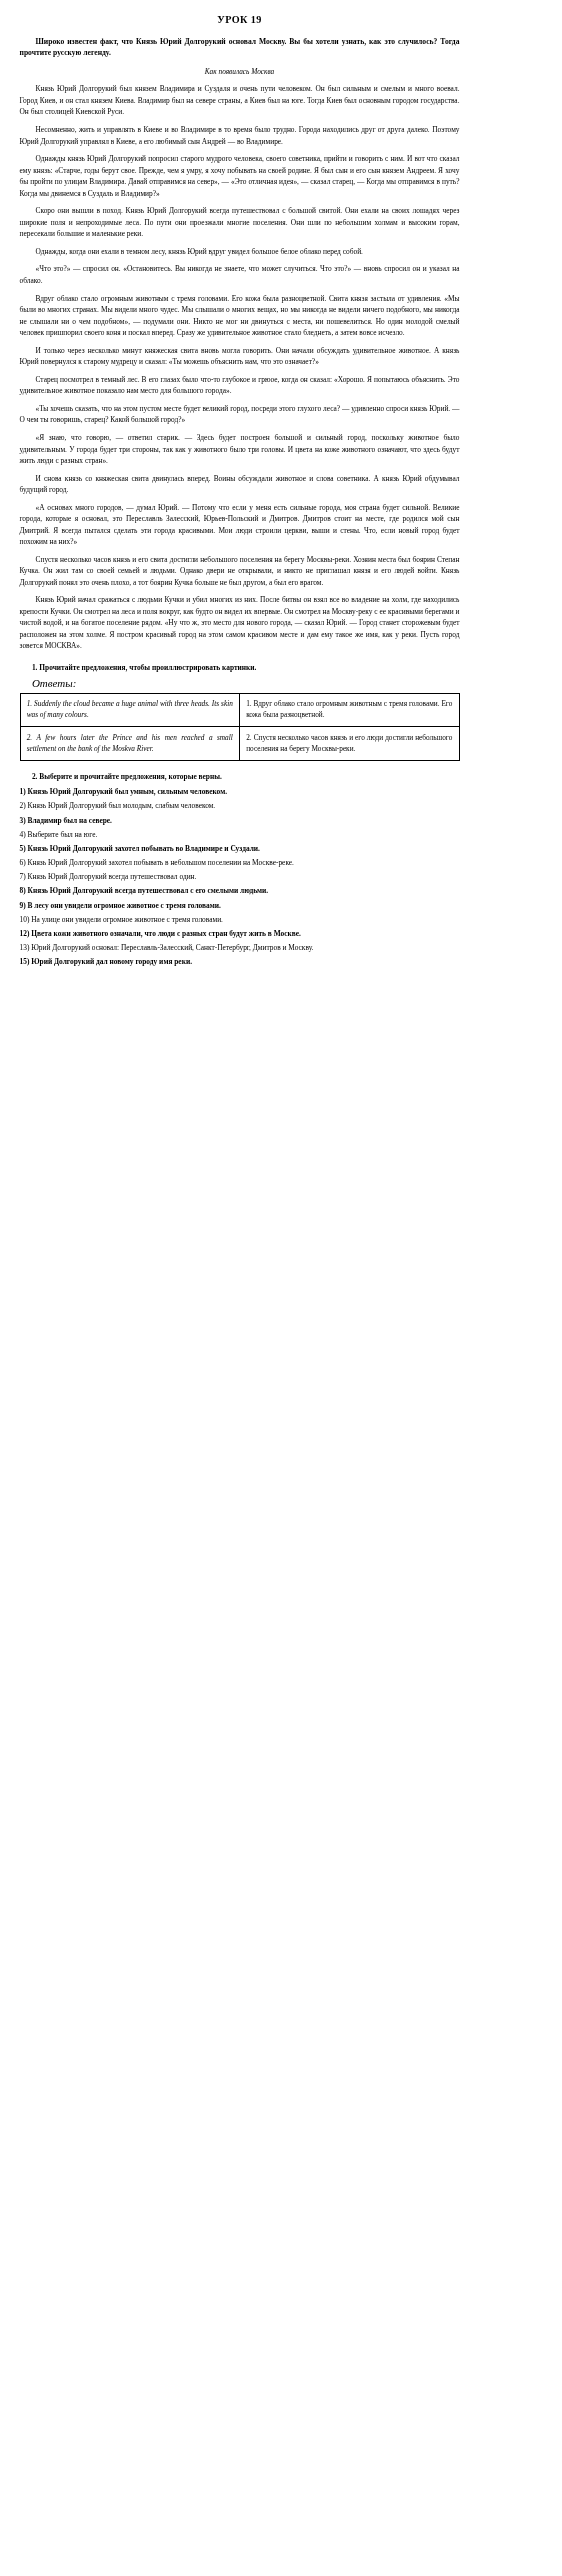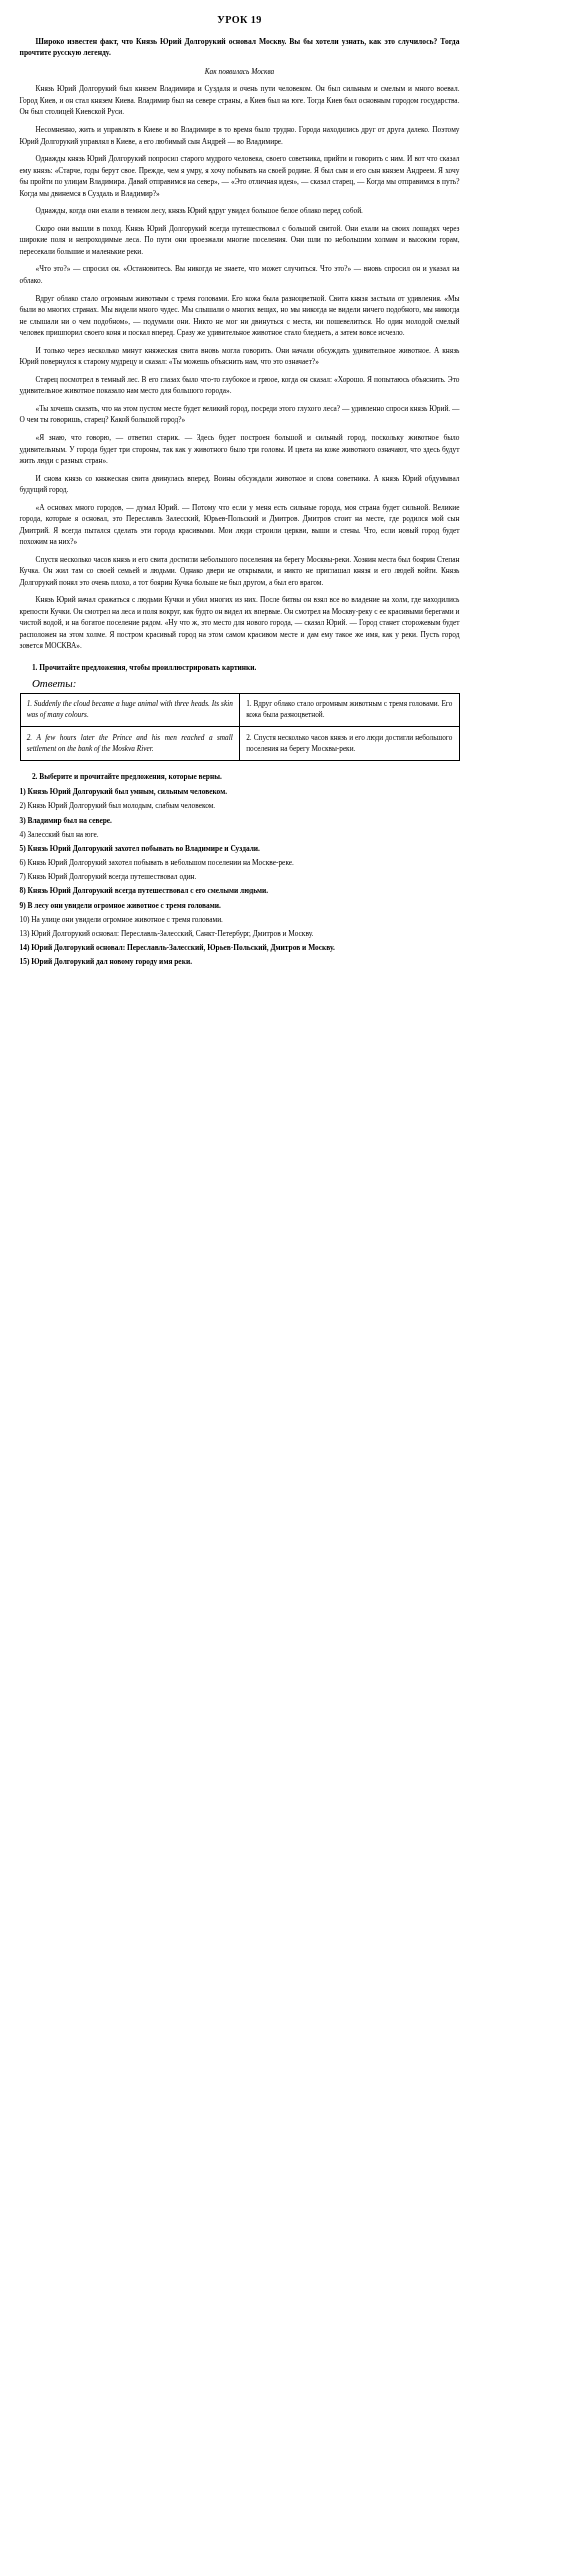--- a/index.html
+++ b/index.html
@@ -90,22 +90,22 @@
 
   <div class="lesson-title">УРОК 19</div>
 
   <div class="intro">Широко известен факт, что Князь Юрий Долгорукий основал Москву. Вы бы хотели узнать, как это случилось? Тогда прочтите русскую легенду.</div>
 
   <div class="legend-title">Как появилась Москва</div>
 
   <p class="body">Князь Юрий Долгорукий был князем Владимира и Суздаля и очень пути человеком. Он был сильным и смелым и много воевал. Город Киев, и он стал князем Киева. Владимир был на севере страны, а Киев был на юге. Тогда Киев был основным городом государства. Он был столицей Киевской Руси.</p>
   <p class="body">Несомненно, жить и управлять в Киеве и во Владимире в то время было трудно. Города находились друг от друга далеко. Поэтому Юрий Долгорукий управлял в Киеве, а его любимый сын Андрей — во Владимире.</p>
   <p class="body">Однажды князь Юрий Долгорукий попросил старого мудрого человека, своего советника, прийти и говорить с ним. И вот что сказал ему князь: «Старче, годы берут свое. Прежде, чем я умру, я хочу побывать на своей родине. Я был сын и его сын князем Андреем. Я хочу бы пройти по улицам Владимира. Давай отправимся на север», — «Это отличная идея», — сказал старец, — Когда мы отправимся в путь? Когда мы двинемся в Суздаль и Владимир?»</p>
+  <p class="body">Скоро они вышли в поход. Князь Юрий Долгорукий всегда путешествовал с большой свитой. Они ехали на своих лошадях через широкие поля и непроходимые леса. По пути они проезжали многие поселения. Они шли по небольшим холмам и высоким горам, пересекали большие и маленькие реки.</p>
   <p class="body">Однажды, когда они ехали в темном лесу, князь Юрий вдруг увидел большое белое облако перед собой.</p>
-  <p class="body">Скоро они вышли в поход. Князь Юрий Долгорукий всегда путешествовал с большой свитой. Они ехали на своих лошадях через широкие поля и непроходимые леса. По пути они проезжали многие поселения. Они шли по небольшим холмам и высоким горам, пересекали большие и маленькие реки.</p>
   <p class="body">«Что это?» — спросил он. «Остановитесь. Вы никогда не знаете, что может случиться. Что это?» — вновь спросил он и указал на облако.</p>
   <p class="body">Вдруг облако стало огромным животным с тремя головами. Его кожа была разноцветной. Свита князя застыла от удивления. «Мы были во многих странах. Мы видели много чудес. Мы слышали о многих вещах, но мы никогда не видели ничего подобного, мы никогда не слышали ни о чем подобном», — подумали они. Никто не мог ни двинуться с места, ни пошевелиться. Но один молодой смелый человек пришпорил своего коня и поскал вперед. Сразу же удивительное животное стало бледнеть, а затем вовсе исчезло.</p>
   <p class="body">И только через несколько минут княжеская свита вновь могла говорить. Они начали обсуждать удивительное животное. А князь Юрий повернулся к старому мудрецу и сказал: «Ты можешь объяснить нам, что это означает?»</p>
   <p class="body">Старец посмотрел в темный лес. В его глазах было что-то глубокое и грюое, когда он сказал: «Хорошо. Я попытаюсь объяснить. Это удивительное животное показало нам место для большого города».</p>
   <p class="body">«Ты хочешь сказать, что на этом пустом месте будет великий город, посреди этого глухого леса? — удивленно спроси князь Юрий. — О чем ты говоришь, старец? Какой большой город?»</p>
   <p class="body">«Я знаю, что говорю, — ответил старик. — Здесь будет построен большой и сильный город, поскольку животное было удивительным. У города будет три стороны, так как у животного было три головы. И цвета на коже животного означают, что здесь будут жить люди с разных стран».</p>
   <p class="body">И снова князь со княжеская свита двинулась вперед. Воины обсуждали животное и слова советника. А князь Юрий обдумывал будущий город.</p>
   <p class="body">«А основах много городов, — думал Юрий. — Потому что если у меня есть сильные города, моя страна будет сильной. Великие города, которые я основал, это Переславль Залесский, Юрьев-Польский и Дмитров. Дмитров стоит на месте, где родился мой сын Дмитрий. Я всегда пытался сделать эти города красивыми. Мои люди строили церкви, выши и стены. Что, если новый город будет похожим на них?»</p>
   <p class="body">Спустя несколько часов князь и его свита достигли небольшого поселения на берегу Москвы-реки. Хозяин места был боярин Степан Кучка. Он жил там со своей семьей и людьми. Однако двери не открывали, и никто не приглашал князя и его людей войти. Князь Долгорукий понял это очень плохо, а тот боярин Кучка больше не был другом, а был его врагом.</p>
   <p class="body">Князь Юрий начал сражаться с людьми Кучки и убил многих из них. После битвы он взял все во владение на холм, где находились крепости Кучки. Он смотрел на леса и поля вокруг, как будто он видел их впервые. Он смотрел на Москву-реку с ее красивыми берегами и чистой водой, и на богатое поселение рядом. «Ну что ж, это место для нового города, — сказал Юрий. — Город станет сторожевым будет расположен на этом холме. Я постром красивый город на этом самом красивом месте и дам ему такое же имя, как у реки. Пусть город зовется МОСКВА».</p>
@@ -142,21 +142,21 @@
   <div class="qline plain">
     <span>2)</span>
     <span>Князь Юрий Долгорукий был молодым, слабым человеком.</span>
   </div>
   <div class="qline bold">
     <span>3)</span>
     <span>Владимир был на севере.</span>
   </div>
   <div class="qline plain">
     <span>4)</span>
-    <span>Залесский был на юге.</span>
+    <span>Выберите был на юге.</span>
   </div>
   <div class="qline bold">
     <span>5)</span>
     <span>Князь Юрий Долгорукий захотел побывать во Владимире и Суздали.</span>
   </div>
   <div class="qline plain">
     <span>6)</span>
     <span>Князь Юрий Долгорукий захотел побывать в небольшом поселении на Москве-реке.</span>
   </div>
   <div class="qline plain">
@@ -168,27 +168,27 @@
     <span>Князь Юрий Долгорукий всегда путешествовал с его смелыми людьми.</span>
   </div>
   <div class="qline bold">
     <span>9)</span>
     <span>В лесу они увидели огромное животное с тремя головами.</span>
   </div>
   <div class="qline plain">
     <span>10)</span>
     <span>На улице они увидели огромное животное с тремя головами.</span>
   </div>
+  <div class="qline bold">
+    <span>12)</span>
+    <span>Цвета кожи животного означали, что люди с разных стран будут жить в Москве.</span>
+  </div>
   <div class="qline plain">
     <span>13)</span>
     <span>Юрий Долгорукий основал: Переславль-Залесский, Санкт-Петербург, Дмитров и Москву.</span>
-  </div>
-  <div class="qline bold">
-    <span>14)</span>
-    <span>Юрий Долгорукий основал: Переславль-Залесский, Юрьев-Польский, Дмитров и Москву.</span>
   </div>
   <div class="qline bold">
     <span>15)</span>
     <span>Юрий Долгорукий дал новому городу имя реки.</span>
   </div>
 
 </div>
 
 
 </body></html>

